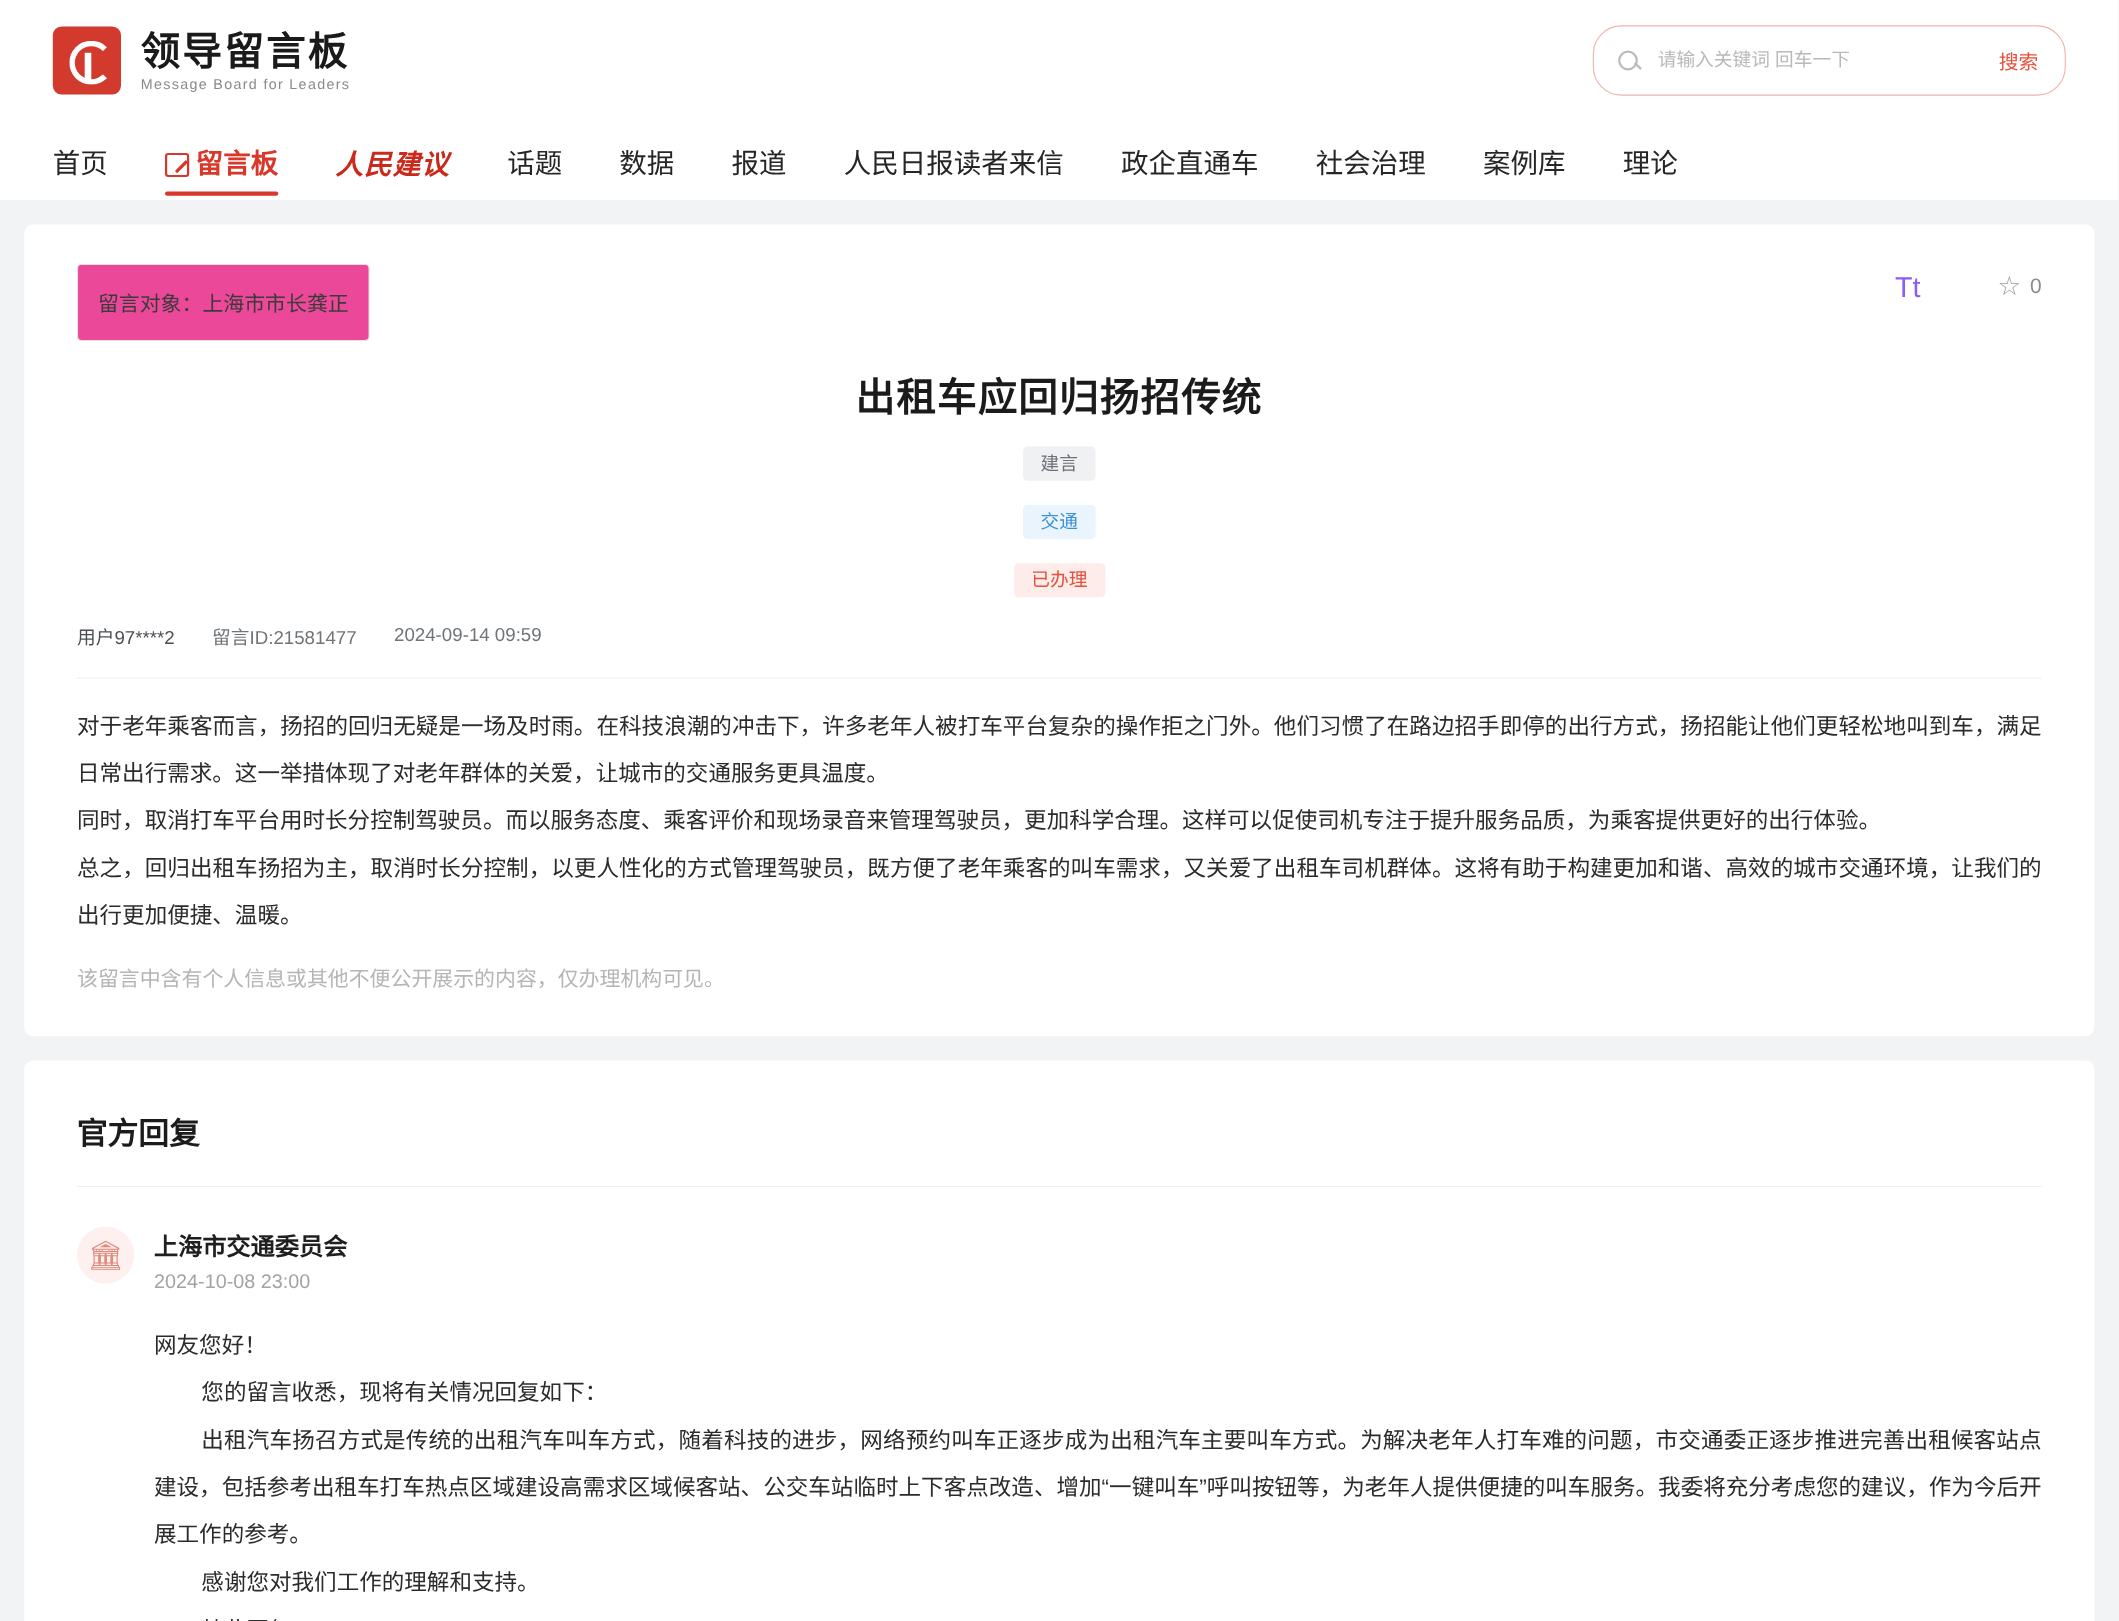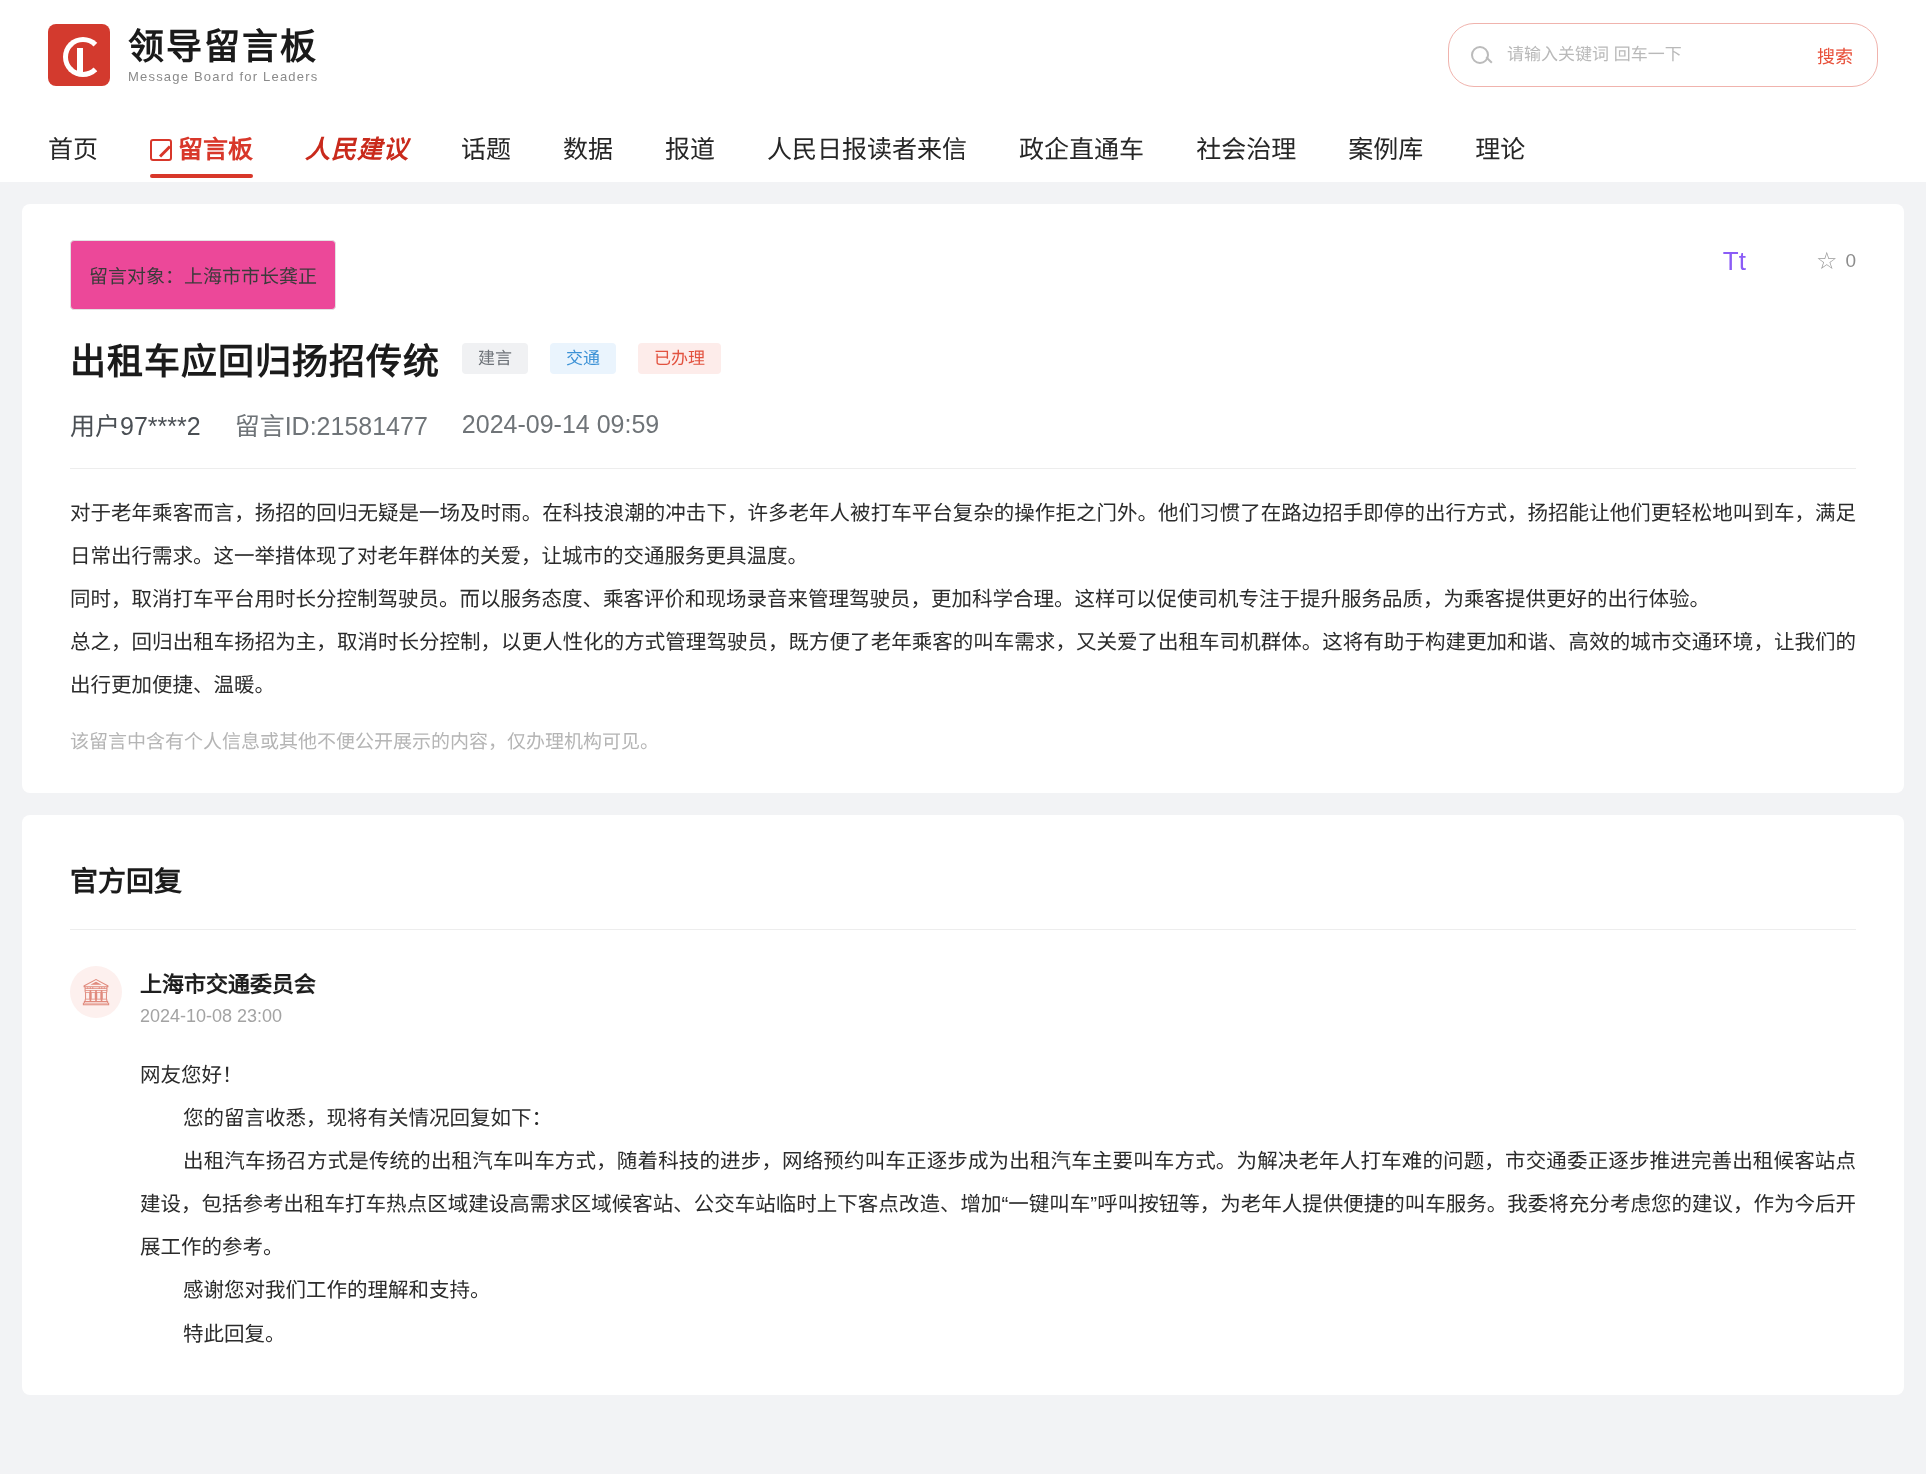--- a/index.html
+++ b/index.html
@@ -215,20 +215,21 @@
     line-height: 1;
   }
   .star-icon { font-size: 24px; color: #9a9a9a; line-height: 1; }
 
   .title-row {
     display: flex;
     align-items: center;
     gap: 22px;
     margin-top: 22px;
     flex-wrap: wrap;
+    flex-direction: column;
   }
   .title {
     font-size: 36px;
     font-weight: bold;
     color: #1b1b1b;
     letter-spacing: 1px;
   }
   .tag {
     font-size: 17px;
     border-radius: 4px;
@@ -237,21 +238,21 @@
   }
   .tag.gray { background: #f0f1f3; color: #6d7278; }
   .tag.blue { background: #eaf4fd; color: #3d92d6; }
   .tag.red  { background: #fdecea; color: #e2513e; }
 
   .meta-row {
     display: flex;
     align-items: center;
     gap: 34px;
     margin-top: 22px;
-    font-size: 25px;
+    font-size: 17px;
     color: #6f7478;
   }
   .meta-user { color: #4a4f54; }
 
   .divider {
     height: 1px;
     background: #ededed;
     margin: 26px 0 0 0;
   }
 

